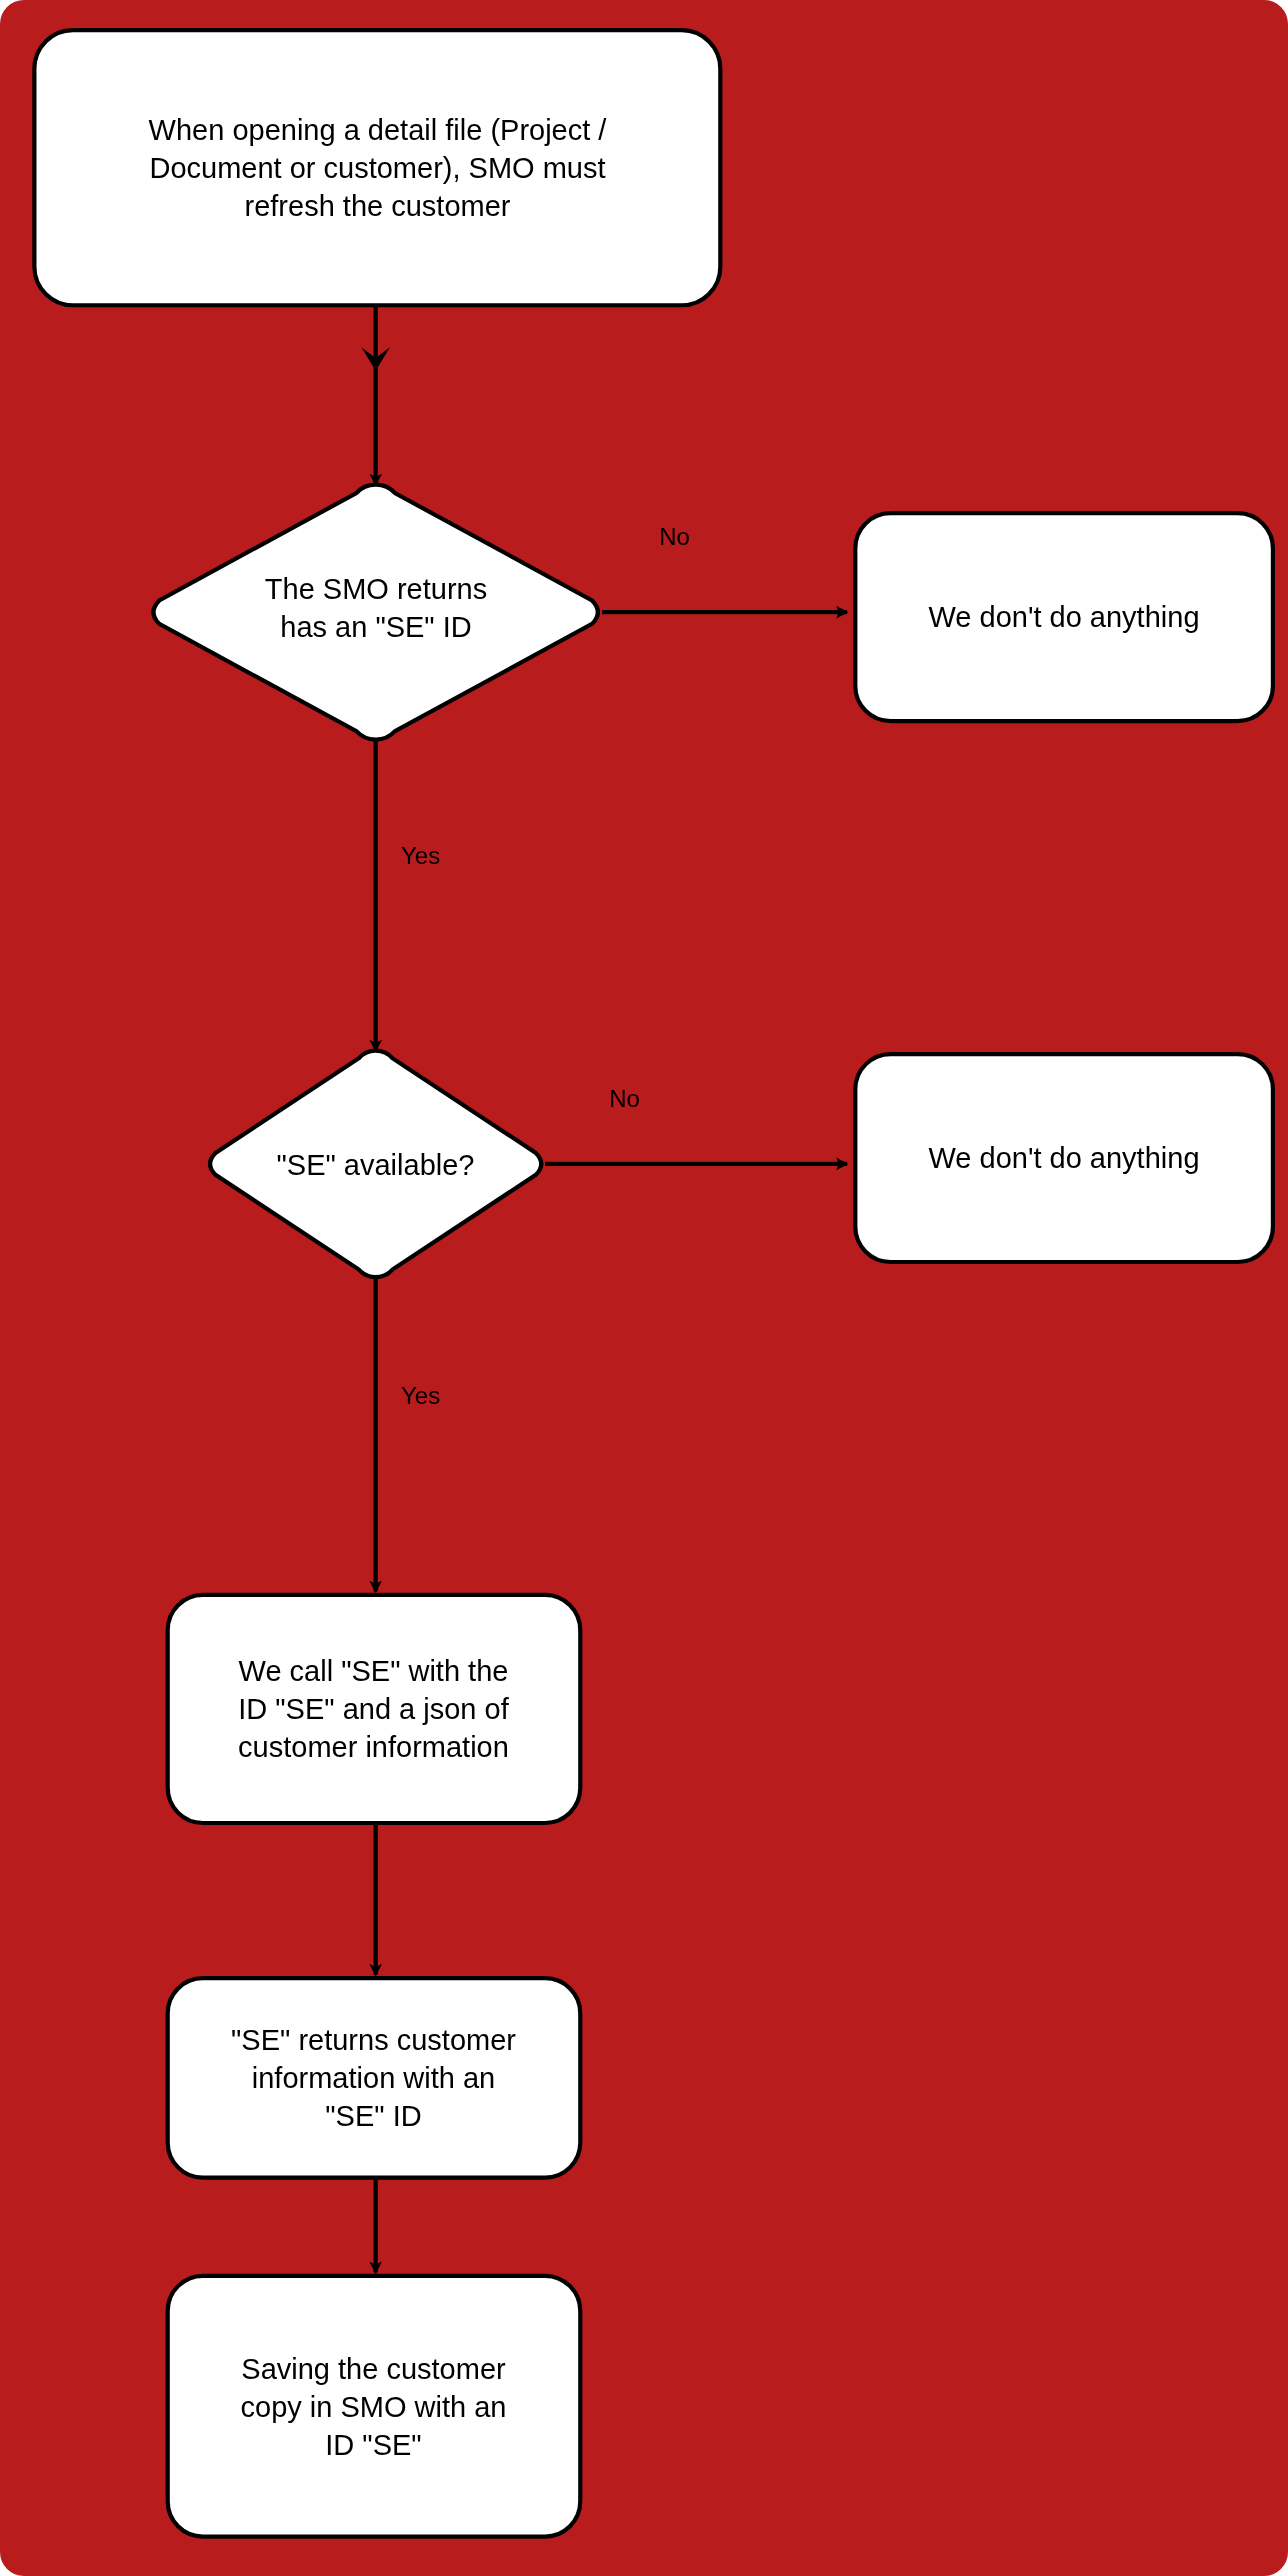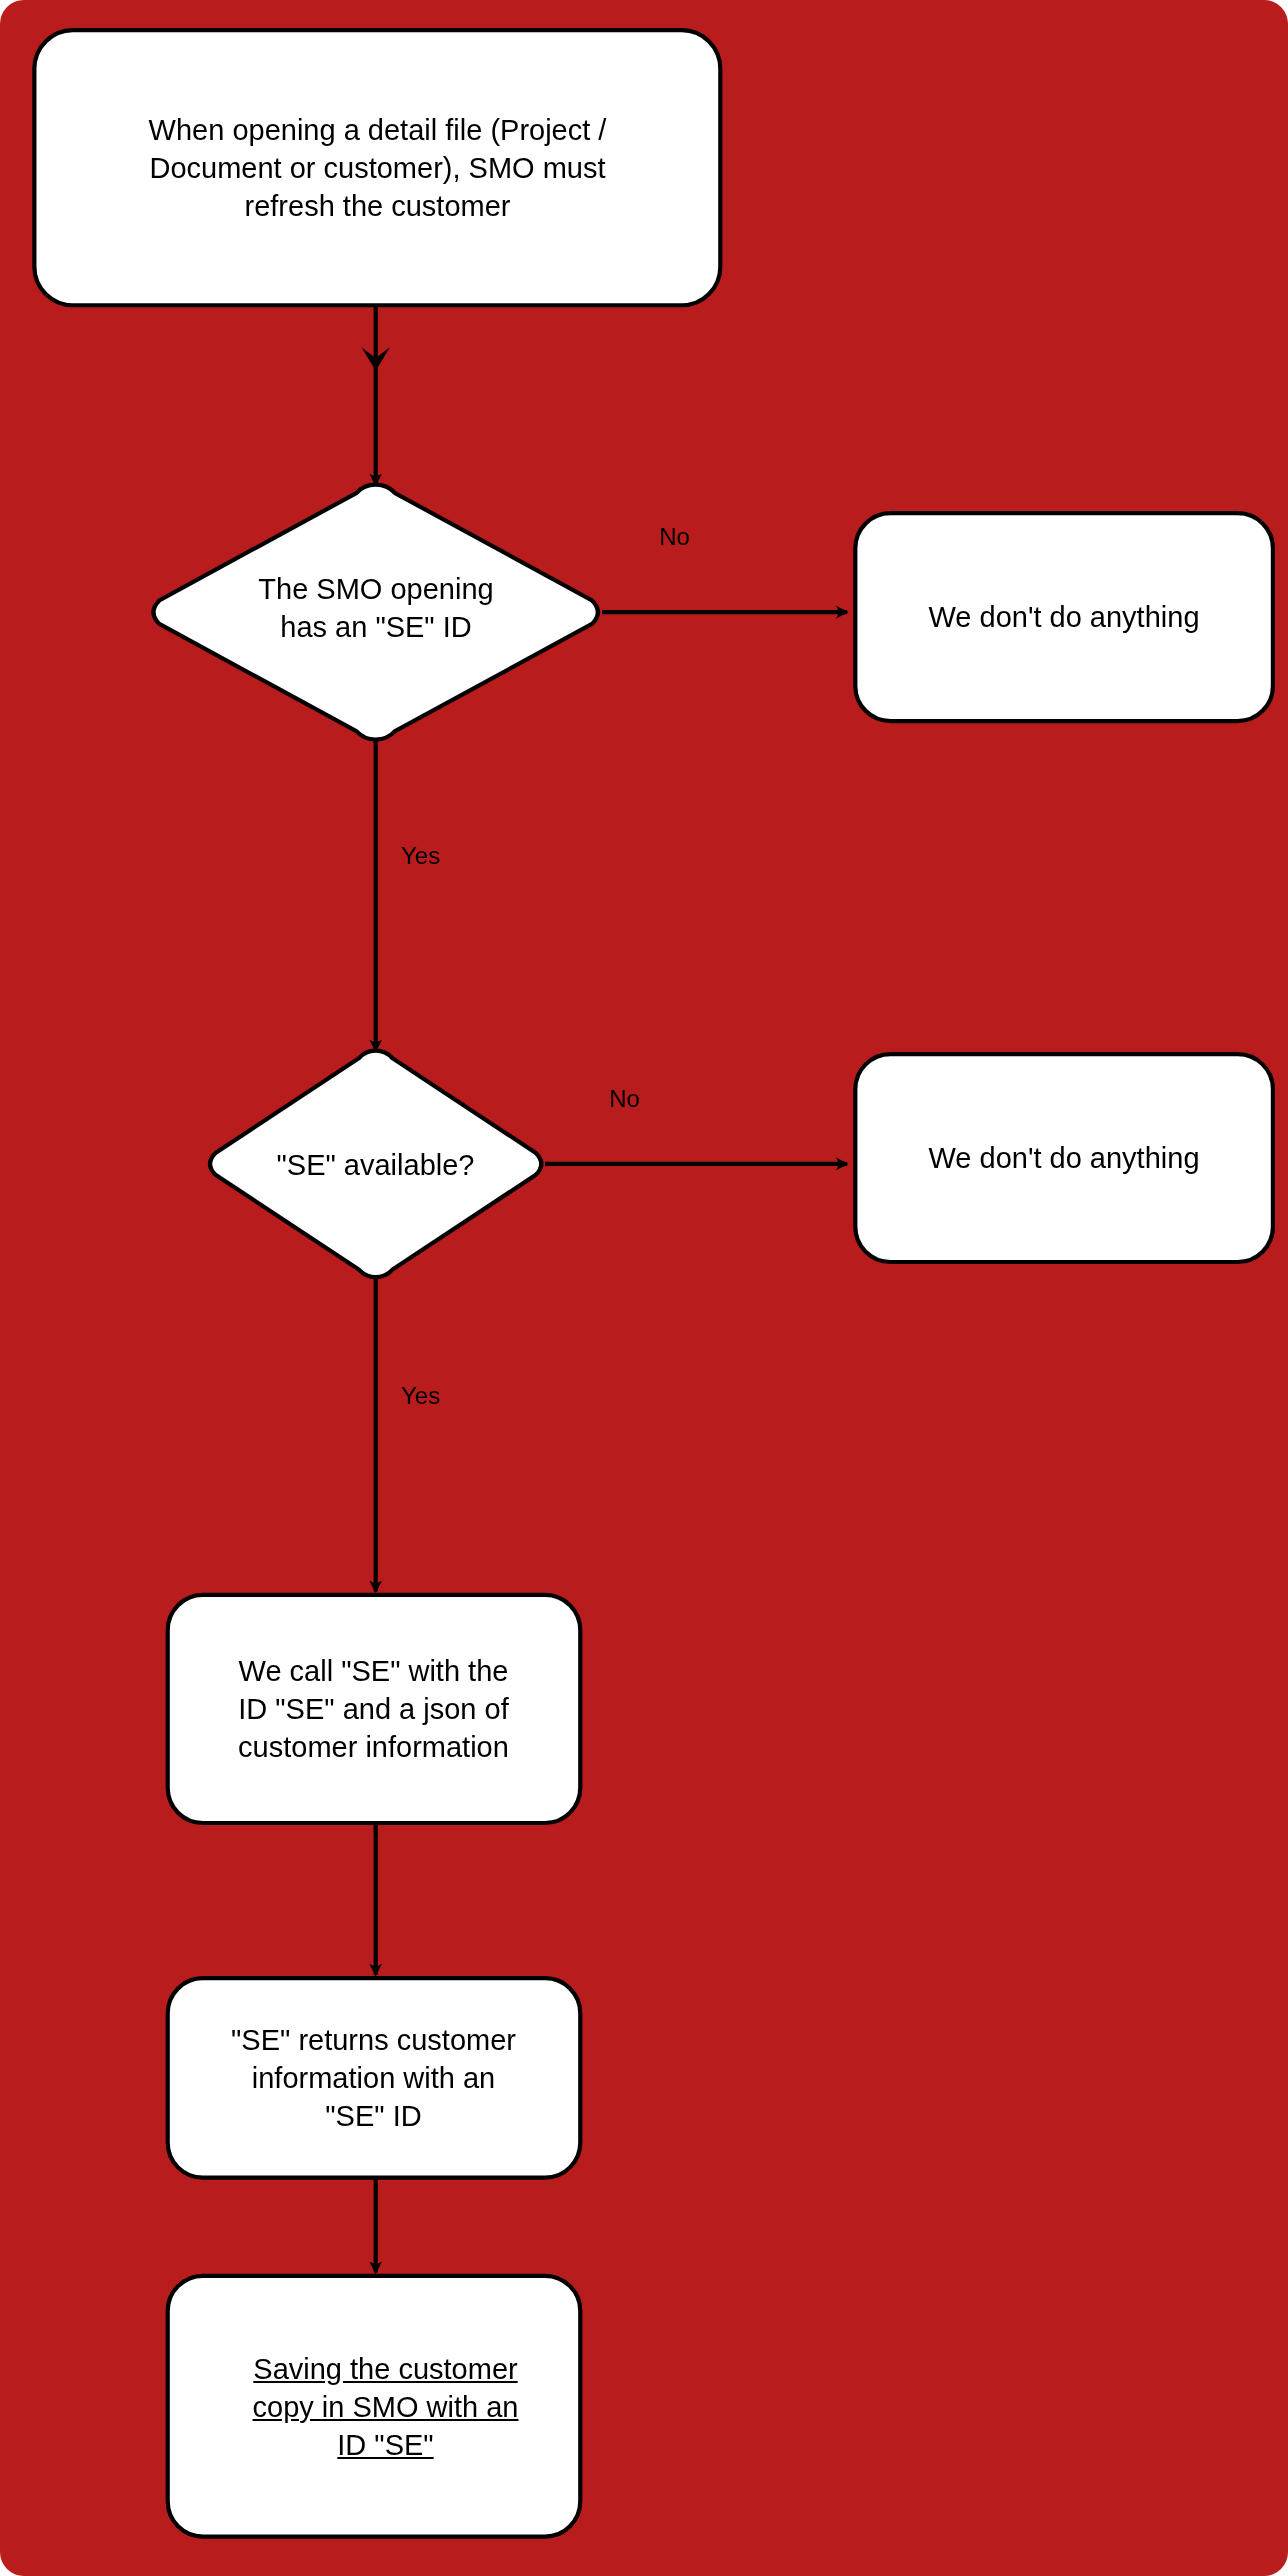--- a/index.html
+++ b/index.html
@@ -128,38 +128,38 @@
       <line x1="448" y1="2597" x2="448" y2="2710" stroke="#000000" stroke-width="5" marker-end="url(#arrowfull)"></line>
     </g>
 
     <rect x="200" y="2714" width="492" height="311" rx="42" ry="42" fill="#ffffff" stroke="#000000" stroke-width="5"></rect>
   </svg>
 
   <div class="node-label" style="left:38px; top:34px; width:679px; height:268px;">When opening a detail file (Project /
 Document or customer), SMO must
 refresh the customer</div>
 
-  <div class="node-label" style="left:91px; top:553px; width:570px; height:109px;">The SMO opening
+  <div class="node-label" style="left:91px; top:553px; width:570px; height:109px;">The SMO returns
 has an "SE" ID</div>
 
   <div class="node-label" style="left:855px; top:513px; width:418px; height:208px;">We don't do anything</div>
 
   <div class="node-label" style="left:109px; top:1145px; width:533px; height:40px;">"SE" available?</div>
 
   <div class="node-label" style="left:855px; top:1054px; width:418px; height:208px;">We don't do anything</div>
 
   <div class="node-label" style="left:164px; top:1595px; width:419px; height:228px;">We call "SE" with the
 ID "SE" and a json of
 customer information</div>
 
   <div class="node-label" style="left:159px; top:1978px; width:429px; height:200px;">"SE" returns customer
 information with an
 "SE" ID</div>
 
-  <div class="node-label" style="left:176px; top:2276px; width:419px; height:261px;text-decoration:underline;">Saving the customer
+  <div class="node-label" style="left:164px; top:2276px; width:419px; height:261px;">Saving the customer
 copy in SMO with an
 ID "SE"</div>
 
   <div class="edge-label" style="left:637px; top:520px; width:75px;">No</div>
 
   <div class="edge-label" style="left:401px; top:839px; width:92px; text-align:left;">Yes</div>
 
   <div class="edge-label" style="left:587px; top:1082px; width:75px;">No</div>
 
   <div class="edge-label" style="left:401px; top:1379px; width:92px; text-align:left;">Yes</div>

